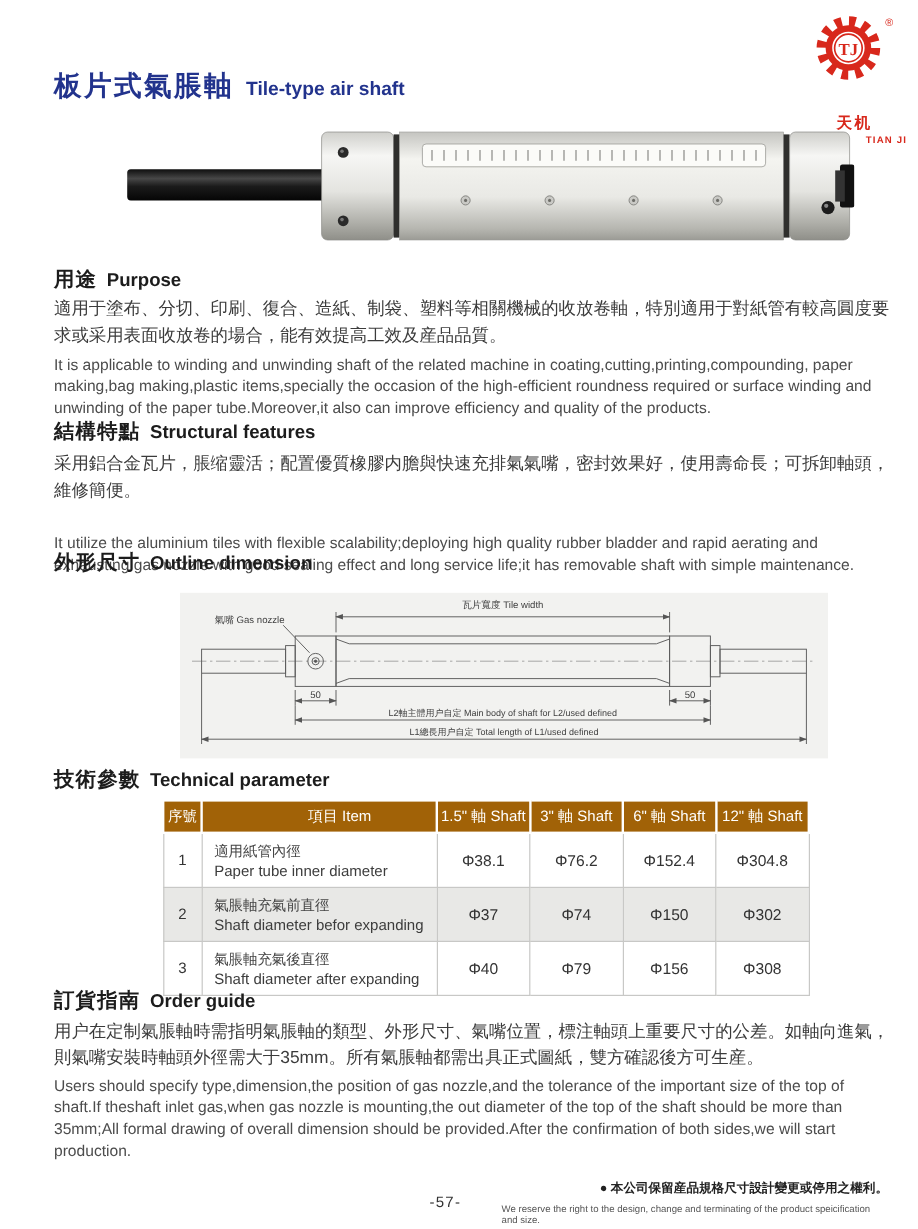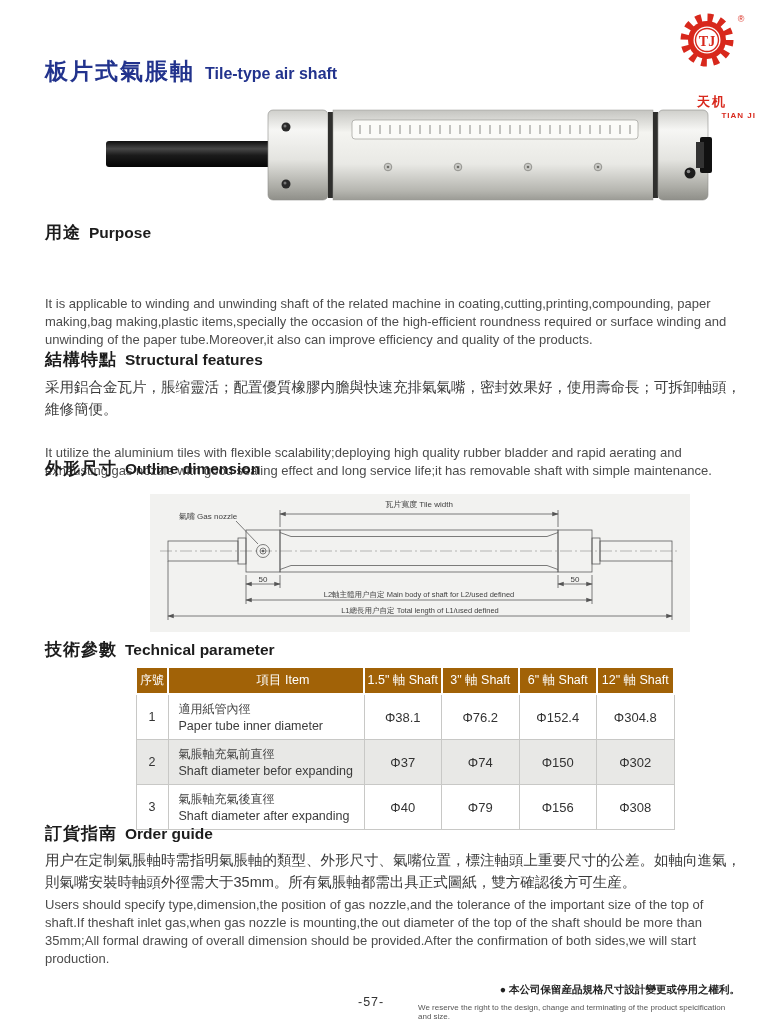--- a/index.html
+++ b/index.html
@@ -113,20 +113,21 @@
     <rect x="558" y="6" width="50" height="90" rx="5" fill="url(#gCap)" stroke="#8d8d89" stroke-width="0.6"></rect>
     <circle cx="590" cy="69" r="5.5" fill="#1c1c1c"></circle>
       <circle cx="588.5" cy="67.5" r="1.8" fill="#888"></circle>
     <rect x="600" y="33" width="12" height="36" rx="2" fill="#111"></rect>
     <rect x="596" y="38" width="8" height="26" fill="#333"></rect>
   </svg>
 
   <div class="sec-head" style="top:221px">
     <span class="cn">用途</span><span class="en">Purpose</span>
   </div>
+  <p class="para-cn" style="top:247px">適用于塗布、分切、印刷、復合、造紙、制袋、塑料等相關機械的收放卷軸，特別適用于對紙管有較高圓度要求或采用表面收放卷的場合，能有效提高工效及産品品質。</p>
   <p class="para-en" style="top:295px">It is applicable to winding and unwinding shaft of the related machine in coating,cutting,printing,compounding, paper making,bag making,plastic items,specially the occasion of the high-efficient roundness required or surface winding and unwinding of the paper tube.Moreover,it also can improve efficiency and quality of the products.</p>
 
   <div class="sec-head" style="top:348px">
     <span class="cn">結構特點</span><span class="en">Structural features</span>
   </div>
   <p class="para-cn" style="top:376px">采用鋁合金瓦片，脹缩靈活；配置優質橡膠内膽與快速充排氣氣嘴，密封效果好，使用壽命長；可拆卸軸頭，維修簡便。</p>
   <p class="para-en" style="top:444px">It utilize the aluminium tiles with flexible scalability;deploying high quality rubber bladder and rapid aerating and exhausting gas nozzle with good sealing effect and long service life;it has removable shaft with simple maintenance.</p>
 
   <div class="sec-head" style="top:457px">
     <span class="cn">外形尺寸</span><span class="en">Outline dimension</span>

